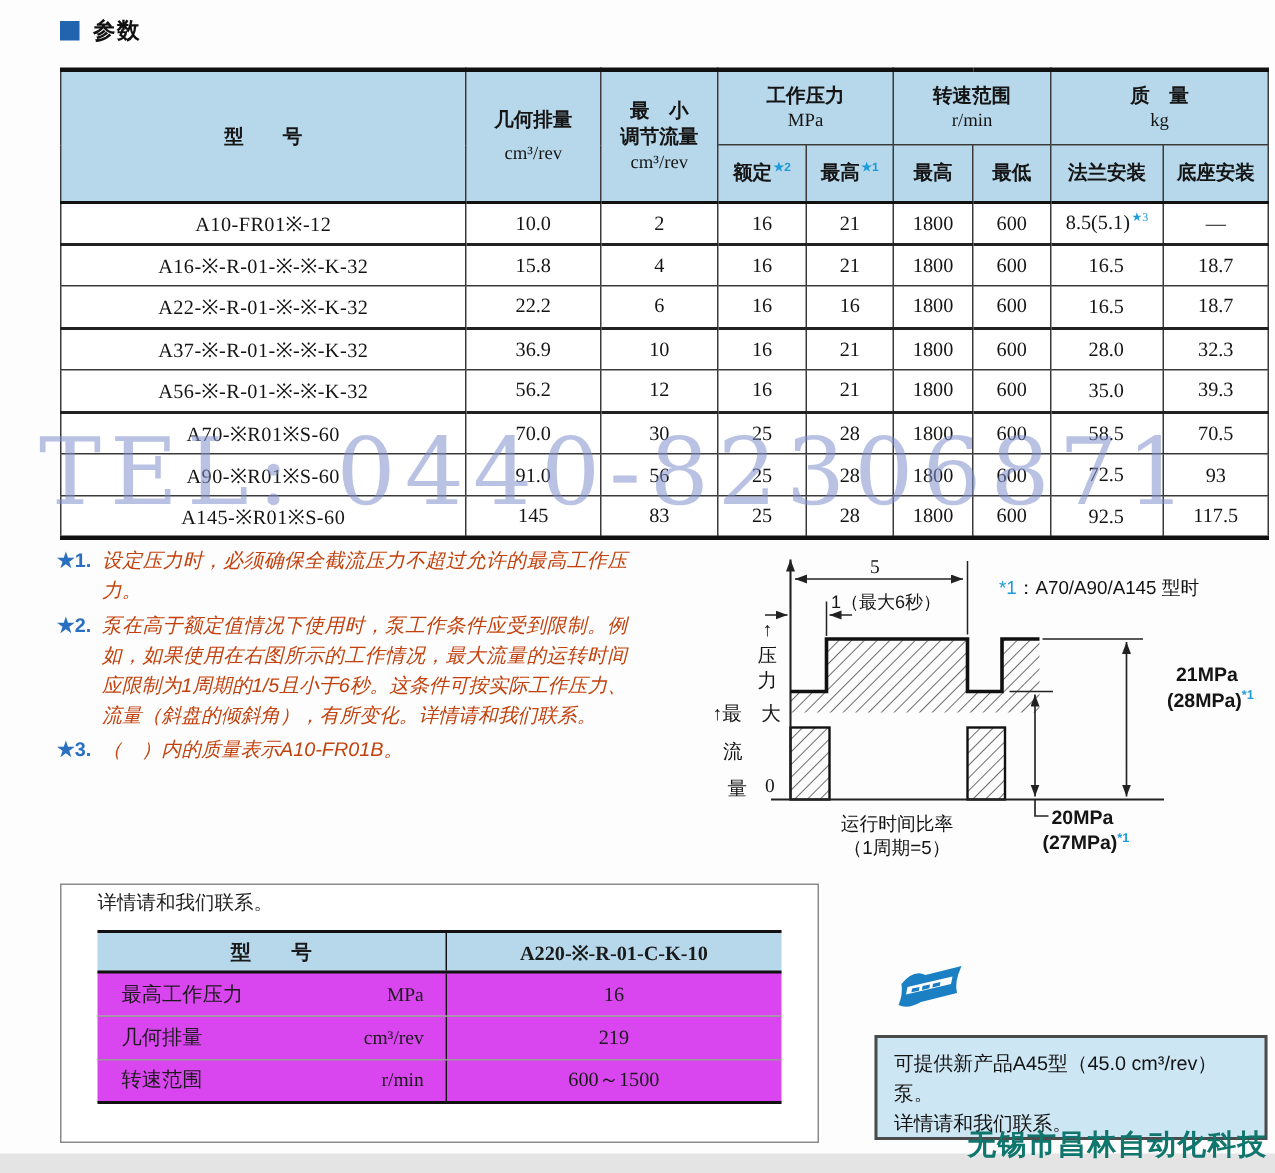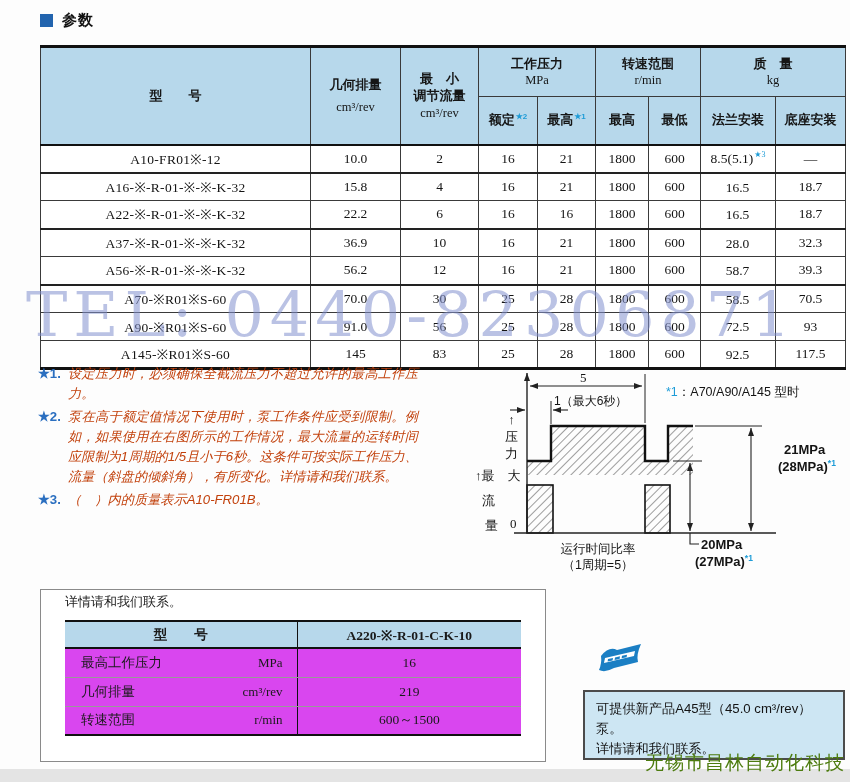--- a/index.html
+++ b/index.html
@@ -13,21 +13,21 @@
   .sec-sq { width:13px; height:13px; background:#2264ae; margin-right:9px; }
   .sec-txt { font-size:15px; font-weight:bold; color:#111; letter-spacing:1px; }
 
   
   .mt-wrap { position:absolute; left:40px; top:45px; }
   table.mt { border-collapse:collapse; table-layout:fixed; width:805px;
              border-top:3px solid #111; border-bottom:3px solid #111; }
   table.mt th, table.mt td { border:1px solid #3a3a3a; text-align:center; vertical-align:middle; }
   table.mt thead th { background:#b7d8eb; font-size:13px; font-weight:600; color:#151515; line-height:1.35; }
   table.mt thead tr.h1 th { height:50px; }
-  table.mt thead tr.h2 th { height:48px; border-bottom:2px solid #111; }
+  table.mt thead tr.h2 th { height:38px; border-bottom:2px solid #111; }
   table.mt thead tr.h1 th[rowspan] { border-bottom:2px solid #111; }
   table.mt td { height:28px; font-family:"Liberation Serif", serif; font-size:13.5px; color:#141414;
                 background:#fff; }
   table.mt td.model { letter-spacing:.3px; }
   table.mt tr.grp td { border-bottom:2.5px solid #222; }
   table.mt .unit { font-family:"Liberation Serif", serif; font-weight:normal; font-size:12.5px; }
   sup.note { font-size:8px; color:#1e9cd7; vertical-align:super; margin-left:1px; letter-spacing:0; }
   .hdr-gap { height:6px; }
 
   
@@ -69,22 +69,22 @@
   table.bt td.lbl { padding:0 14px 0 16px; }
   table.bt td.lbl .cellflex { display:flex; justify-content:space-between; align-items:center; }
   table.bt td.val, table.bt th.val { text-align:center; font-family:"Liberation Serif", serif; }
   table.bt .unit { font-family:"Liberation Serif", serif; font-size:13px; }
 
   
   .logo { position:absolute; left:597px; top:643px; }
   .a45box { position:absolute; left:583px; top:690px; width:262px; height:70px;
             background:#cde6f3; border:2px solid #4b4b4b; padding:7px 10px 0 11px;
             font-size:13.2px; line-height:1.5; color:#141414; z-index:10; }
-  .company { position:absolute; right:5px; top:750px; font-size:19px; font-weight:normal;
-             color:#4d7c0f; letter-spacing:1px; z-index:60;text-align:center; }
+  .company { position:absolute; right:5px; top:750px; font-size:19px; font-weight:bold;
+             color:#0f766e; letter-spacing:1px; z-index:60;text-align:center; }
   .bottom-strip { position:absolute; left:0; top:769px; width:850px; height:13px; background:#e4e4e4; }
 </style>
 </head>
 <body>
 
 <div class="page">
 
   <div class="sec-title">
     <span class="sec-sq"></span>
     <span class="sec-txt">参数</span>
@@ -184,21 +184,21 @@
           <td>32.3</td>
         </tr>
         <tr class="grp">
           <td class="model">A56-※-R-01-※-※-K-32</td>
           <td>56.2</td>
           <td>12</td>
           <td>16</td>
           <td>21</td>
           <td>1800</td>
           <td>600</td>
-          <td><span>58.7</span><sup class="note"></sup></td>
+          <td><span>35.0</span><sup class="note"></sup></td>
           <td>39.3</td>
         </tr>
         <tr>
           <td class="model">A70-※R01※S-60</td>
           <td>70.0</td>
           <td>30</td>
           <td>25</td>
           <td>28</td>
           <td>1800</td>
           <td>600</td>

